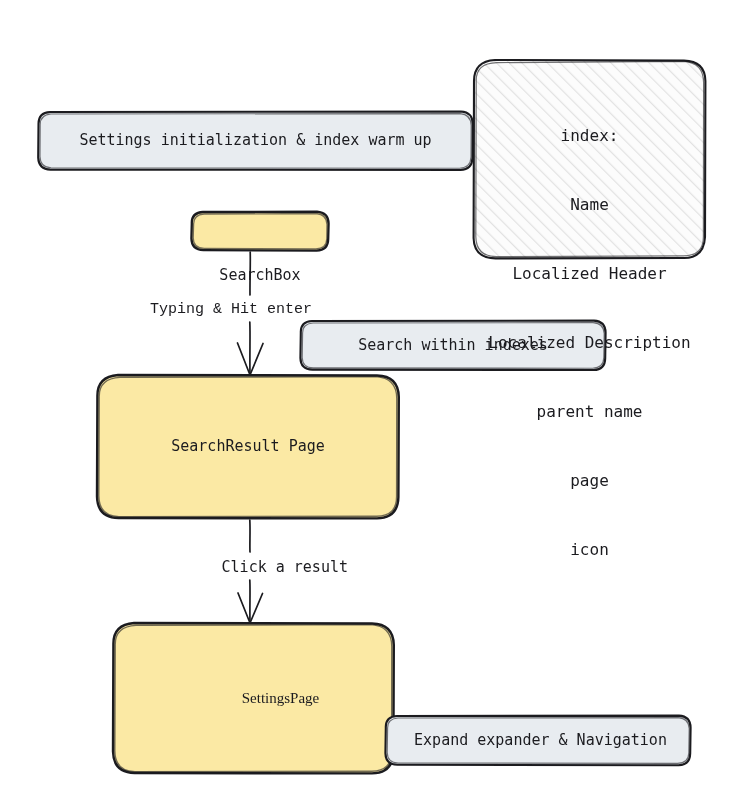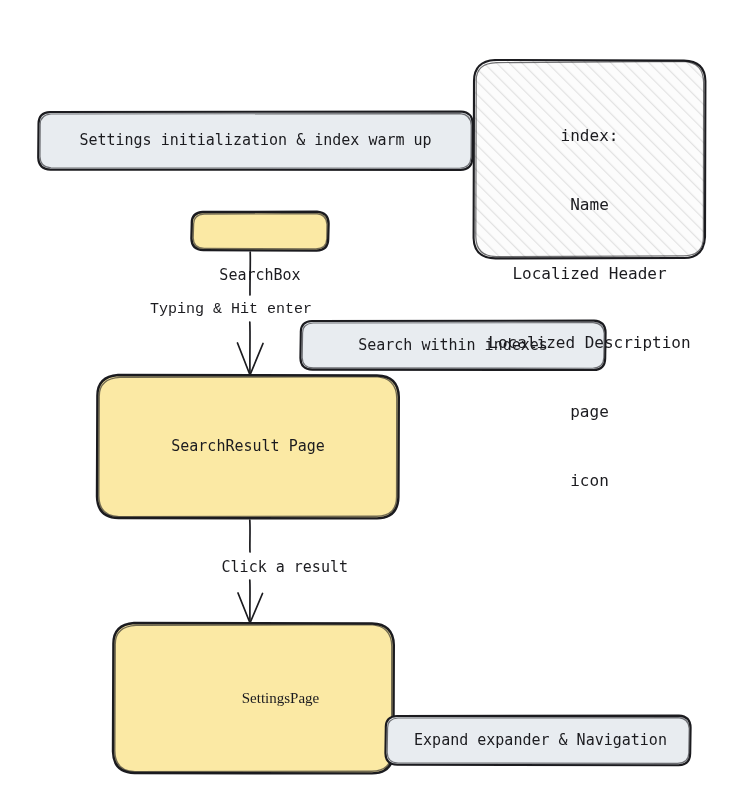--- a/index.html
+++ b/index.html
@@ -127,20 +127,21 @@
   </g>
 </svg>
 
 <div class="node-label box-label" style="left:38px; top:131px; width:435px;">Settings initialization &amp; index warm up</div>
 
 <div class="node-label index-label" style="left:473px; top:78px; width:233px;">
   <div>index:</div>
   <div>Name</div>
   <div>Localized Header</div>
   <div>Localized Description</div>
+  <div>parent name</div>
   <div>page</div>
   <div>icon</div>
 </div>
 
 <div class="node-label box-label" style="left:191px; top:238px; width:138px;margin-top:28px;">SearchBox</div>
 
 <div class="node-label edge-label" style="left:150px; top:300px; width:200px; text-align:left;font-family:Liberation Mono, monospace;">Typing &amp; Hit enter</div>
 
 <div class="node-label box-label" style="left:300px; top:336px; width:306px;">Search within indexes</div>
 

